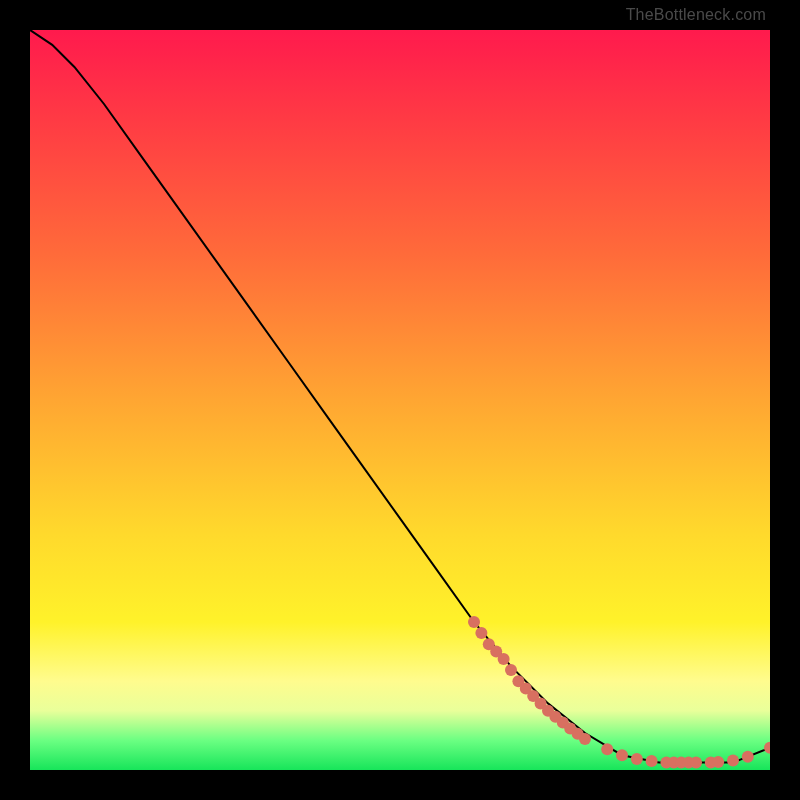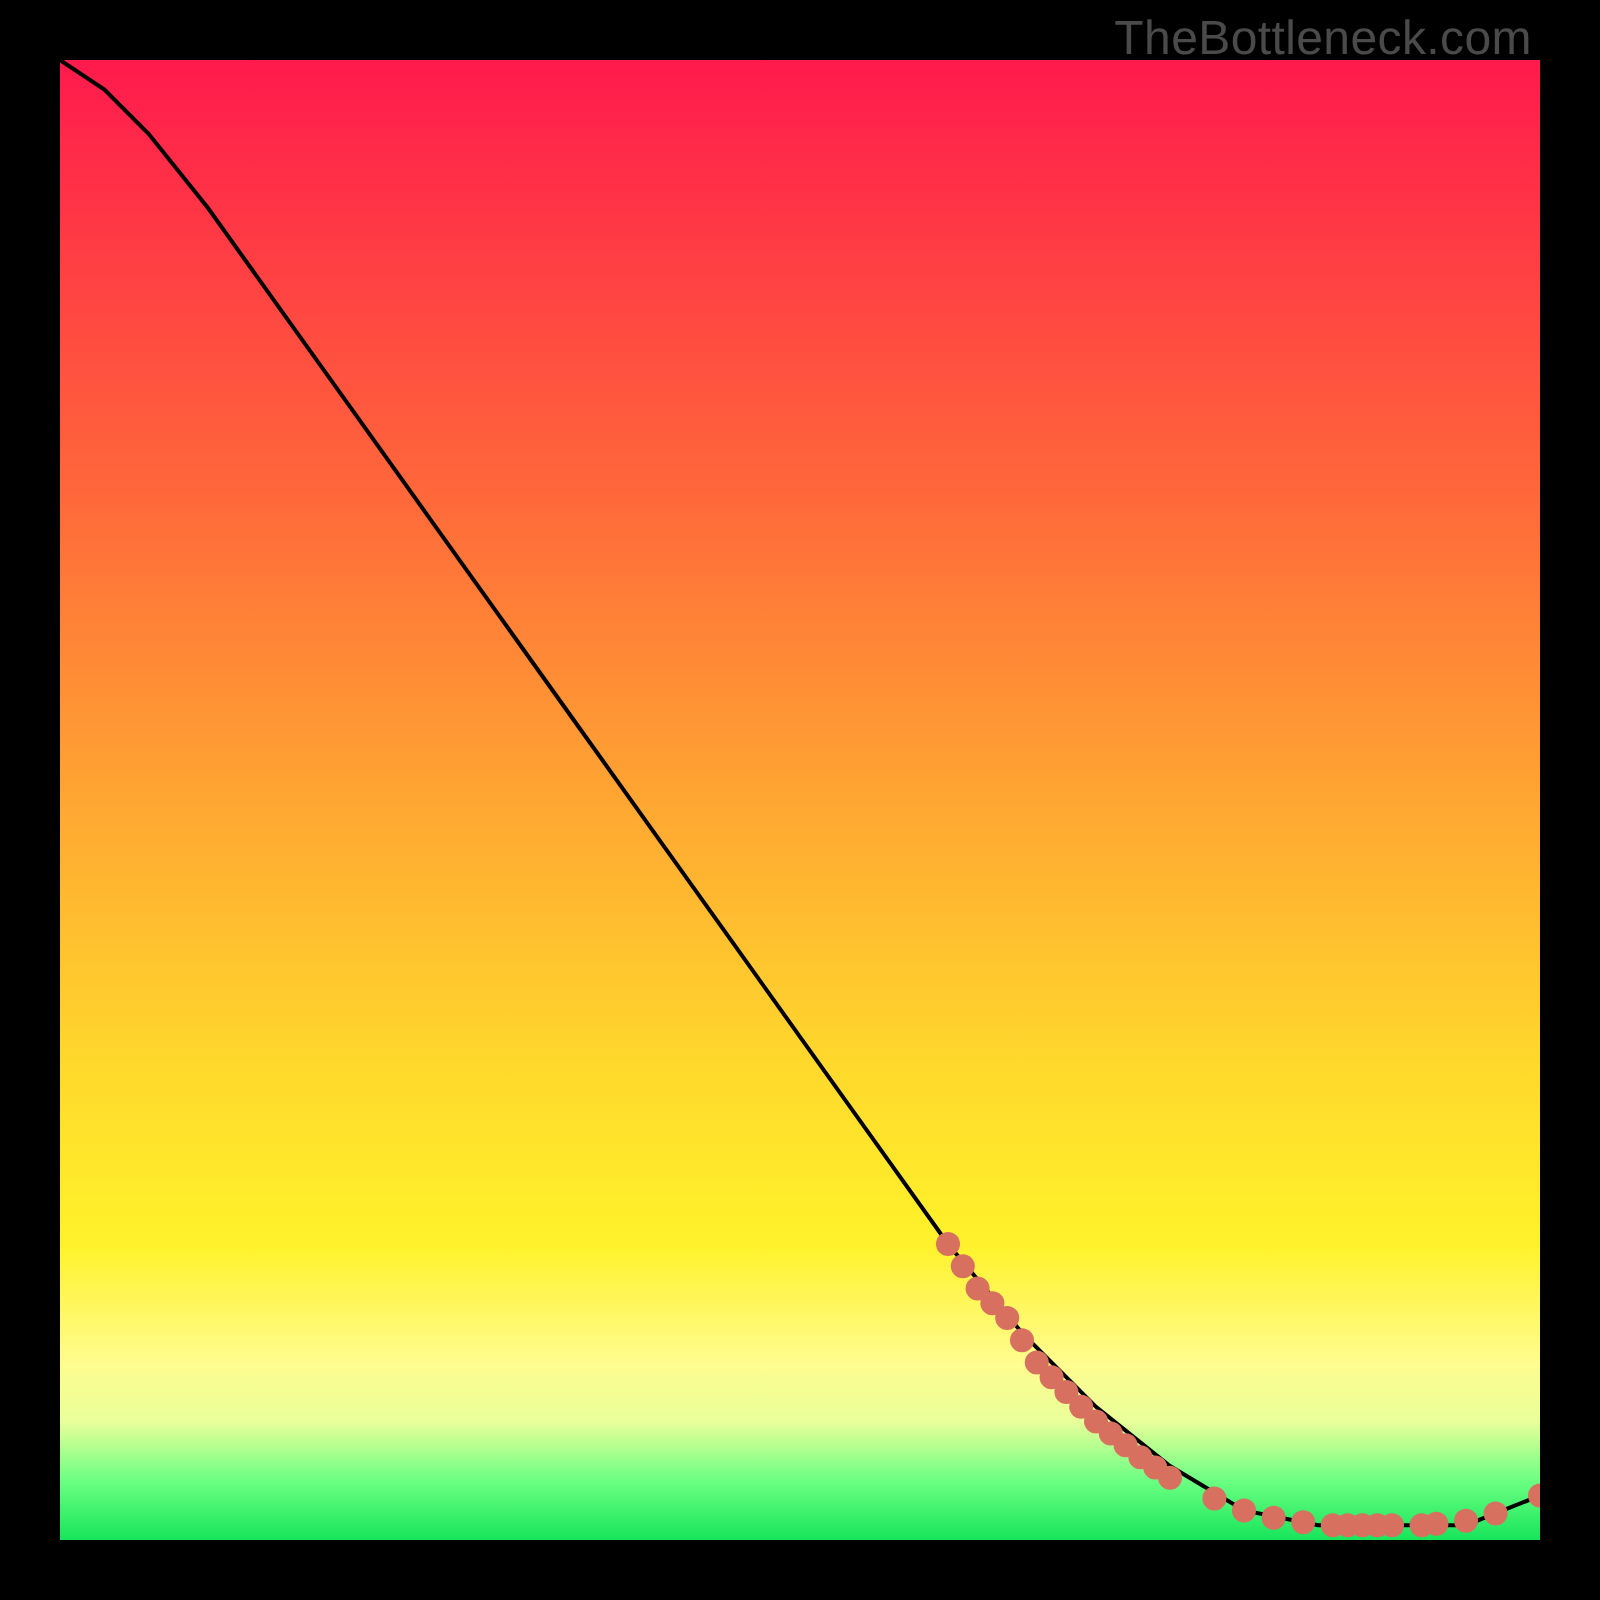--- a/index.html
+++ b/index.html
@@ -36,21 +36,21 @@
       #e9ff9a 92%,
       #6bff82 96%,
       #17e55a 100%
     );
   }
   .watermark {
     position: absolute;
     top: 6px;
     right: 34px;
     color: #4a4a4a;
-    font-size: 24px;
+    font-size: 16px;
     font-weight: 400;
     letter-spacing: 0.2px;
     z-index: 20;
   }
   svg.curve {
     position: absolute;
     left: 0;
     top: 0;
     width: 740px;
     height: 740px;

